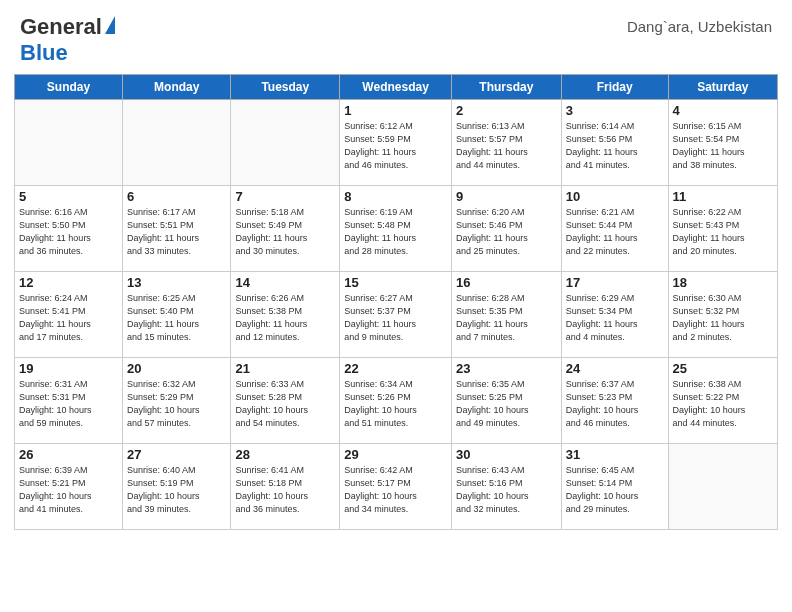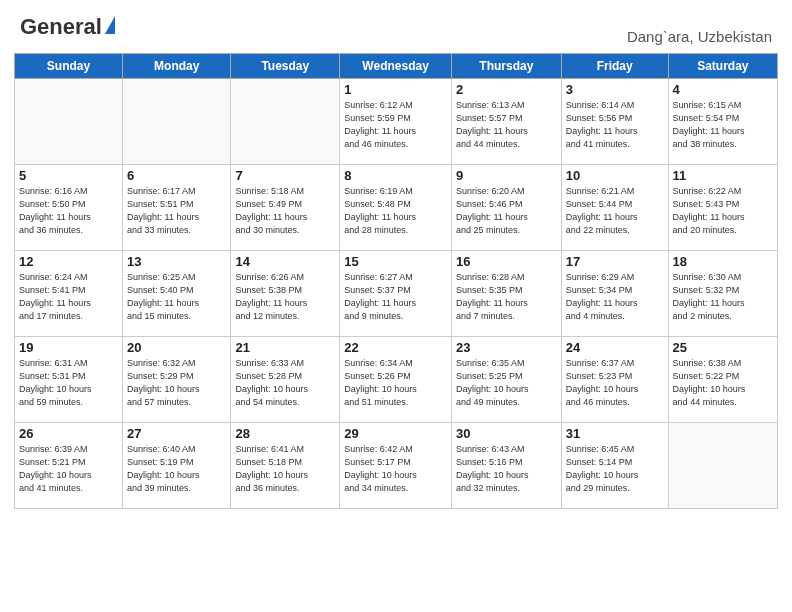--- a/index.html
+++ b/index.html
@@ -7,21 +7,21 @@
 
     .header { display: flex; justify-content: space-between; align-items: flex-start; padding: 14px 20px 8px 20px; }
     .logo { display: flex; flex-direction: column; }
     .logo-top { display: flex; align-items: center; }
     .logo-general { font-size: 22px; font-weight: bold; color: #333; }
     .logo-blue { font-size: 22px; font-weight: bold; color: #1a6abf; }
     .logo-triangle { width: 0; height: 0; border-left: 10px solid transparent; border-bottom: 18px solid #1a6abf; margin-left: 3px; margin-top: -4px; }
 
     .title-block { text-align: right; }
     .month-title { font-size: 36px; font-weight: normal; color: #222; }
-    .location { font-size: 15px; color: #555; margin-top: 14px; }
+    .location { font-size: 15px; color: #555; margin-top: 4px; }
 
     .calendar { margin: 0 14px; border-collapse: collapse; width: calc(100% - 28px); }
     .calendar th {
       background: #1a6abf;
       color: #fff;
       font-size: 12px;
       font-weight: bold;
       padding: 5px 19px;
       text-align: center;
       border: 1px solid #aaa;
@@ -42,20 +42,21 @@
   </style>
 </head>
 <body>
 
 <div class="header">
   <div class="logo">
     <div class="logo-top">
       <span class="logo-general">General</span>
       <div class="logo-triangle"></div>
     </div>
+    <span class="logo-blue">Blue</span>
   </div>
   <div class="title-block">
     <div class="location">Dang`ara, Uzbekistan</div>
   </div>
 </div>
 
 <table class="calendar">
   <thead>
     <tr id="weekday-header">
     <th>Sunday</th>

